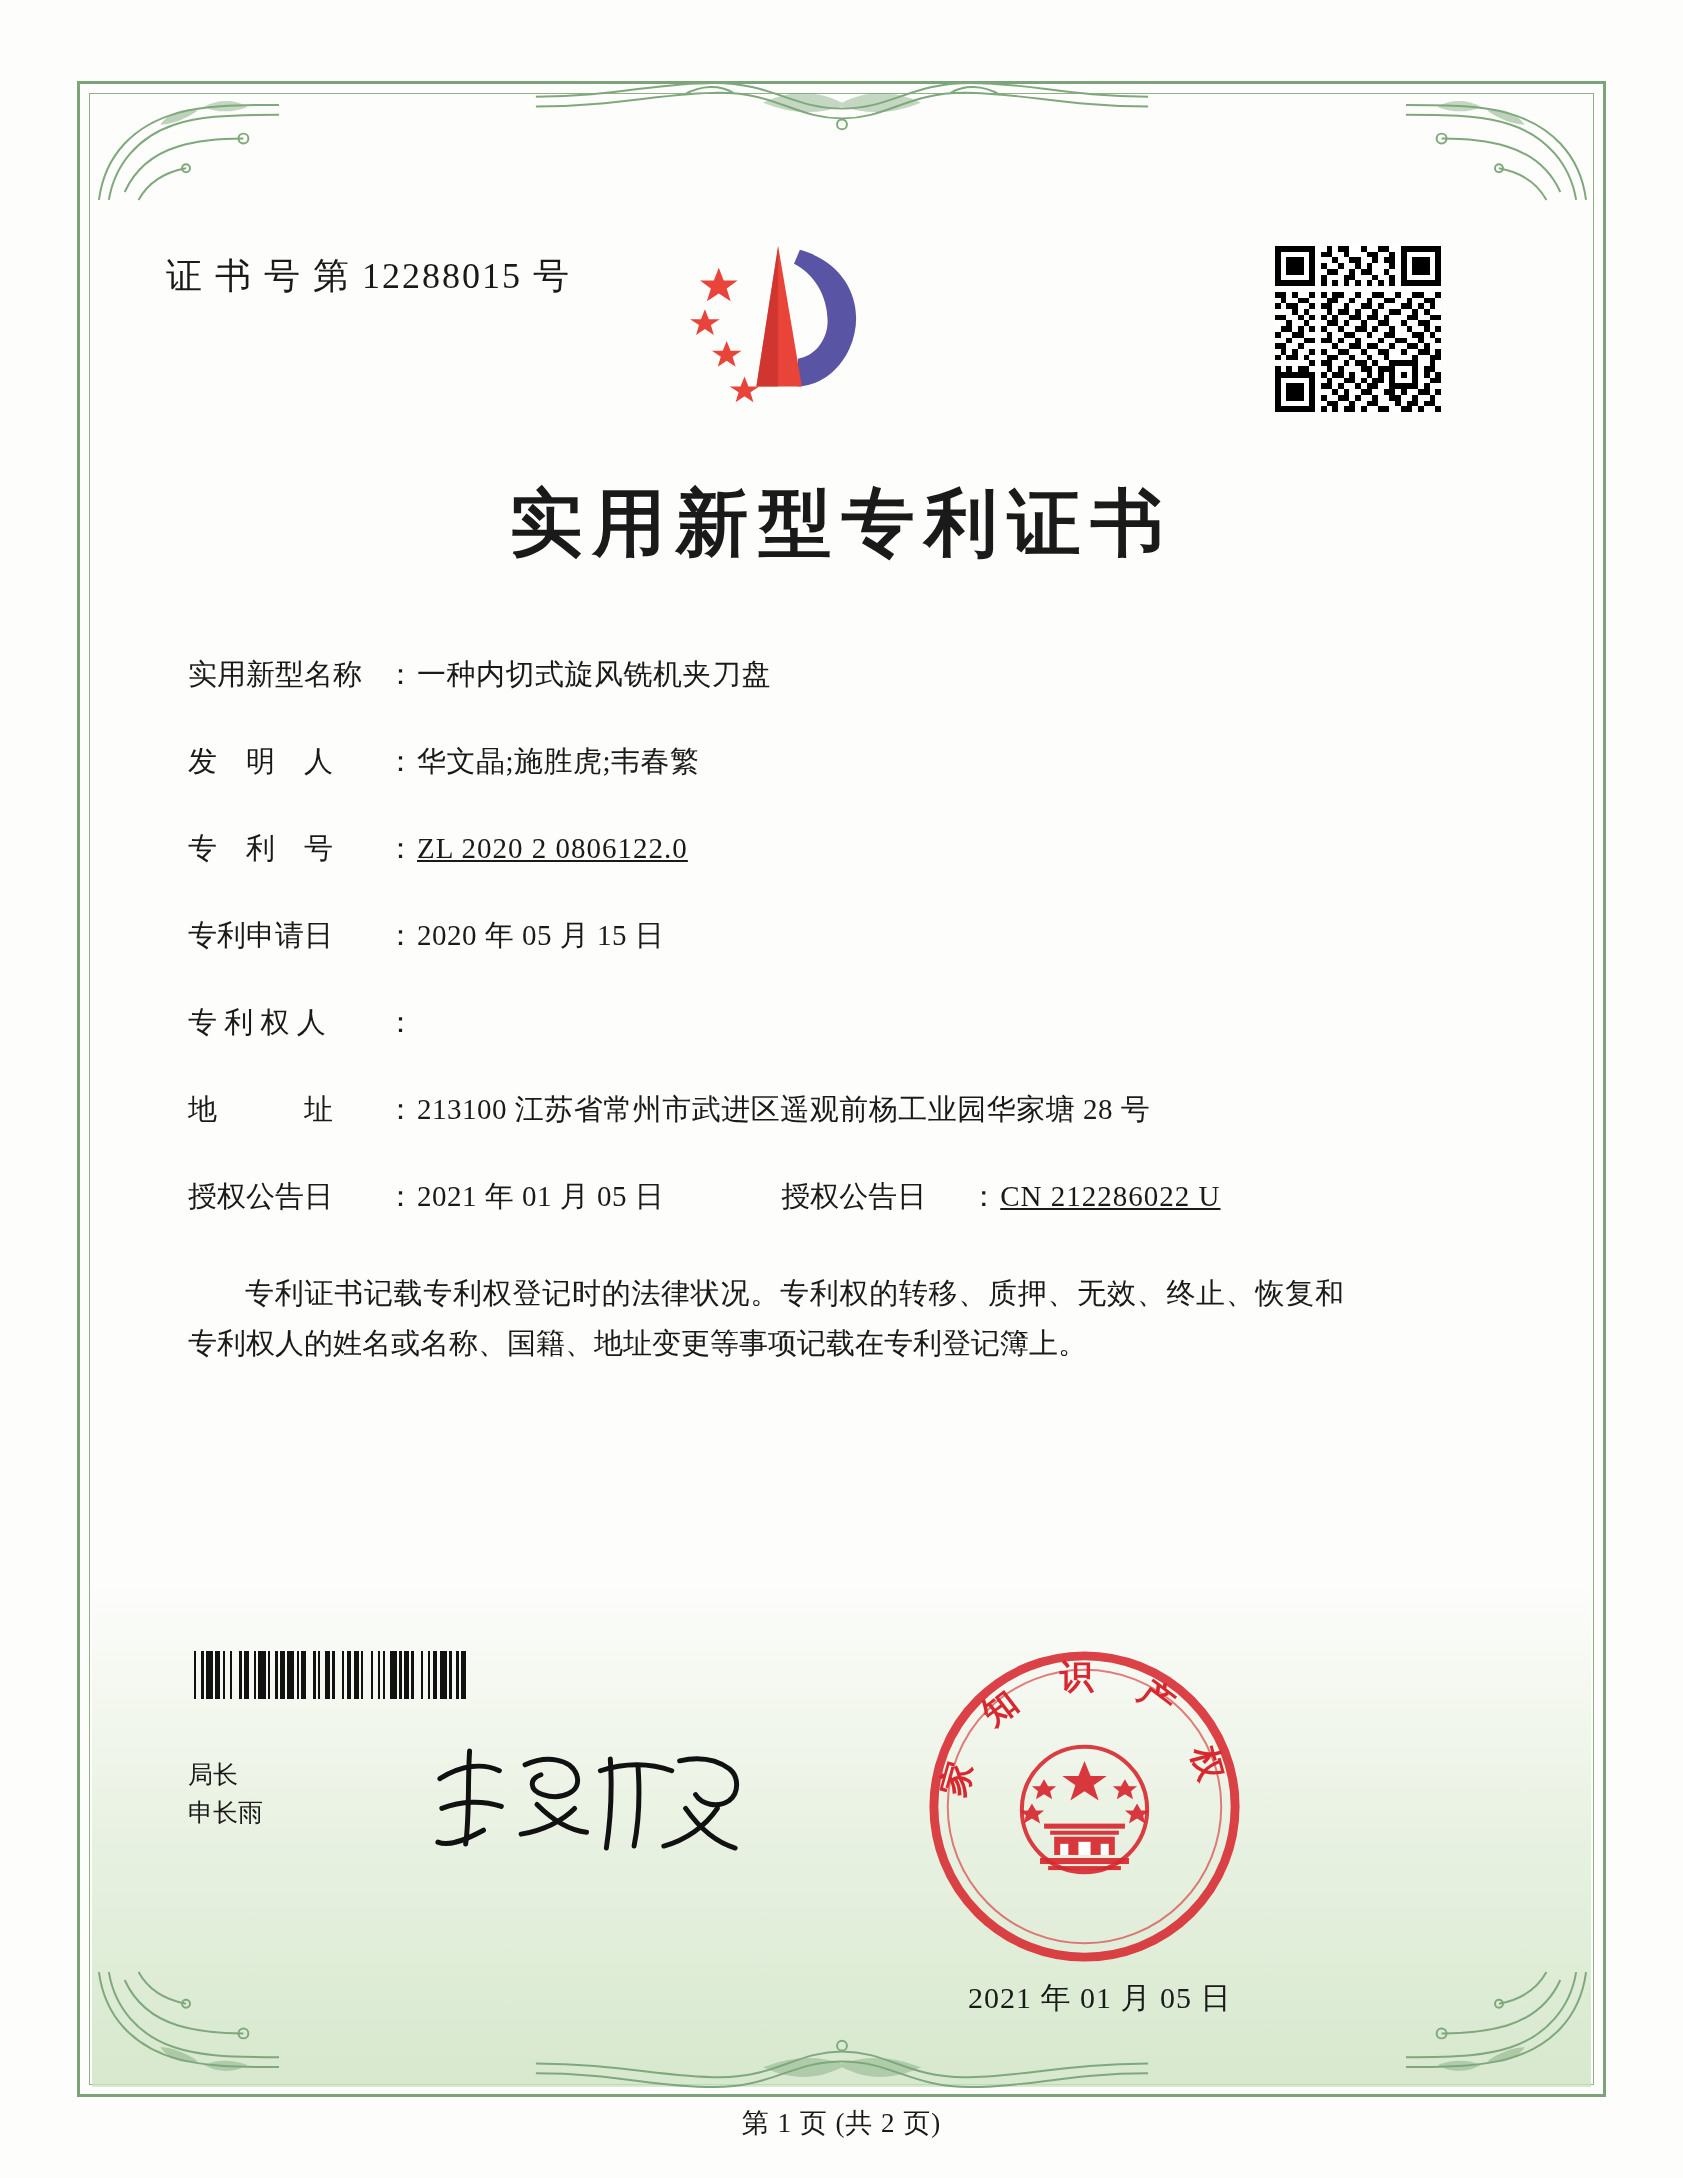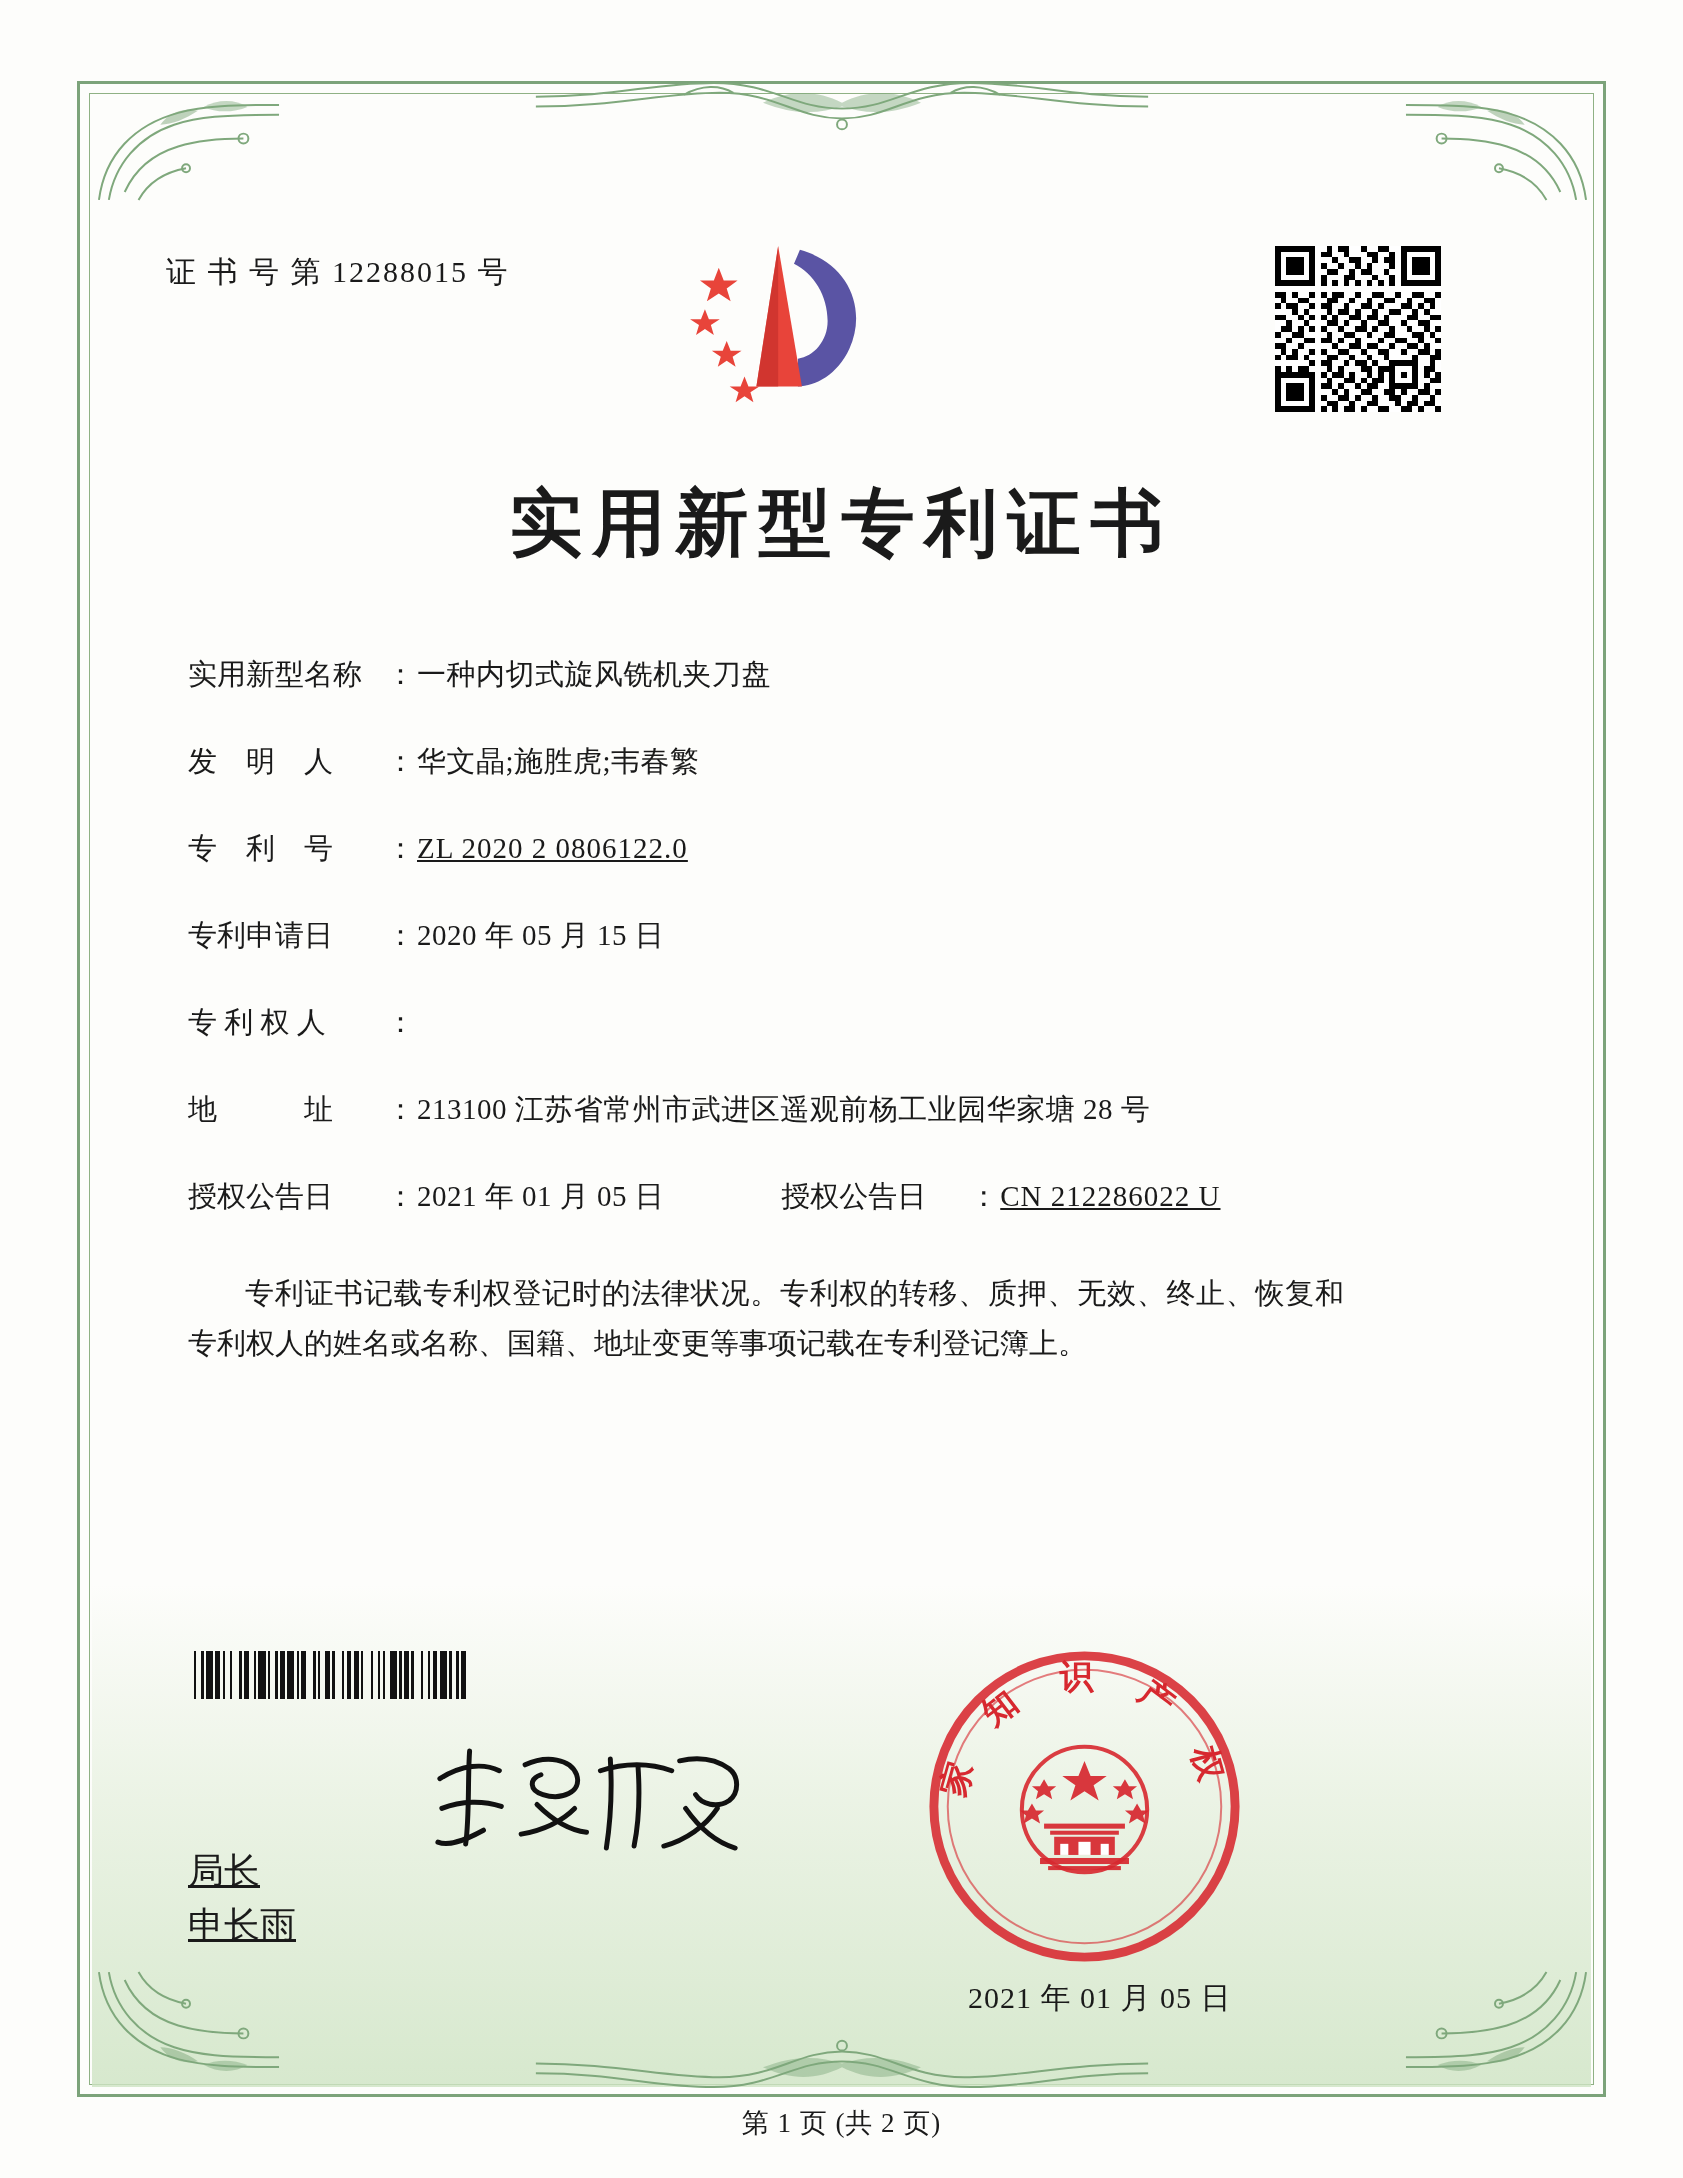--- a/index.html
+++ b/index.html
@@ -88,21 +88,21 @@
     height: 503px;
     background: linear-gradient(to bottom, rgba(226,238,219,0) 0%, rgba(219,234,209,0.55) 45%, rgba(205,227,194,0.8) 100%);
     pointer-events: none;
   }
 
   
   .cert-no {
     position: absolute;
     left: 166px;
     top: 252px;
-    font-size: 30px;
+    font-size: 36px;
     letter-spacing: 2px;
     white-space: nowrap;
   }
 
   .logo {
     position: absolute;
     left: 683px;
     top: 238px;
     width: 218px;
     height: 188px;
@@ -191,24 +191,23 @@
   .barcode i {
     display: block;
     background: #111;
     height: 100%;
   }
 
   
   .sig-label {
     position: absolute;
     left: 188px;
-    top: 1844px;
-    font-size: 36px;
+    top: 1756px;
+    font-size: 25px;
     line-height: 1.5;
-    text-decoration: underline;
   }
   .sig-mark {
     position: absolute;
     left: 426px;
     top: 1735px;
     width: 327px;
     height: 129px;
     color: #111;
   }
   .sig-mark svg { width:100%; height:100%; display:block; }

